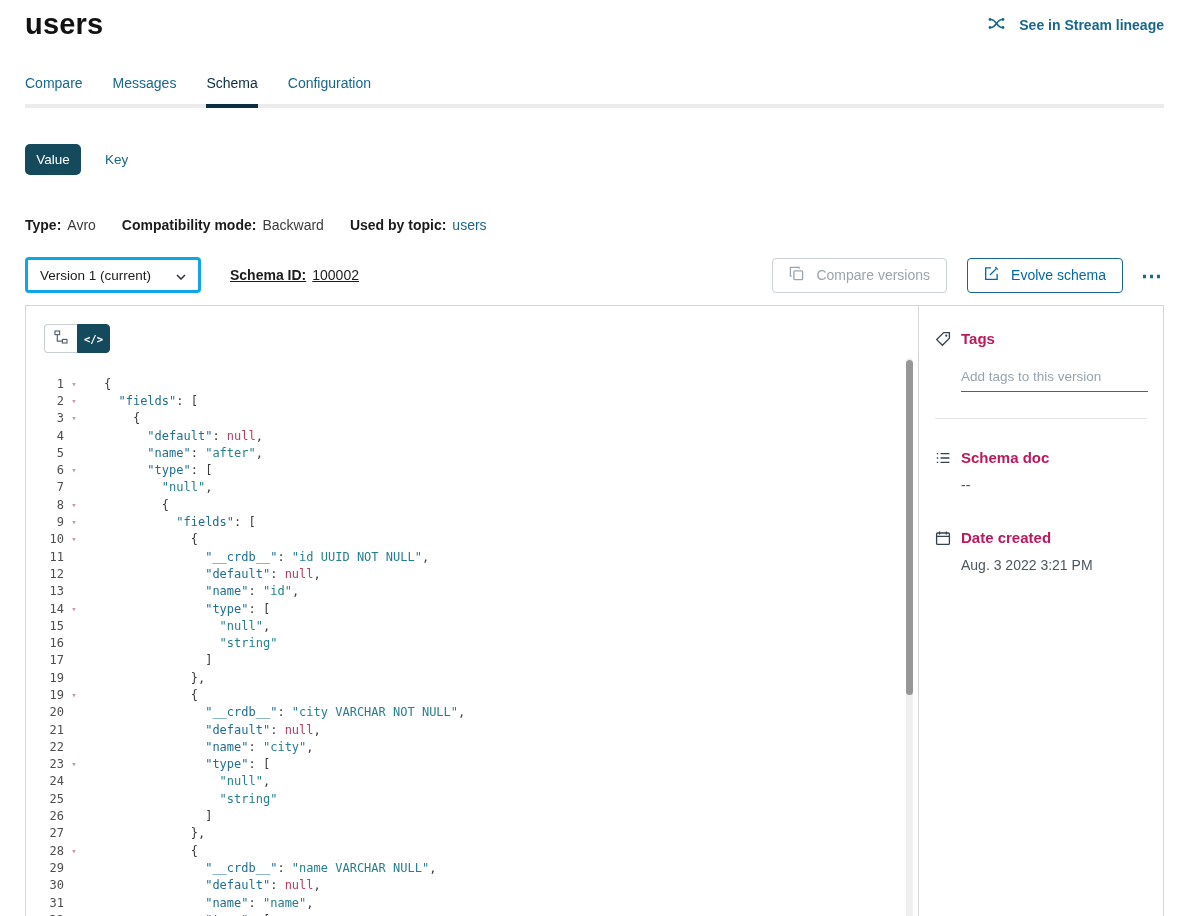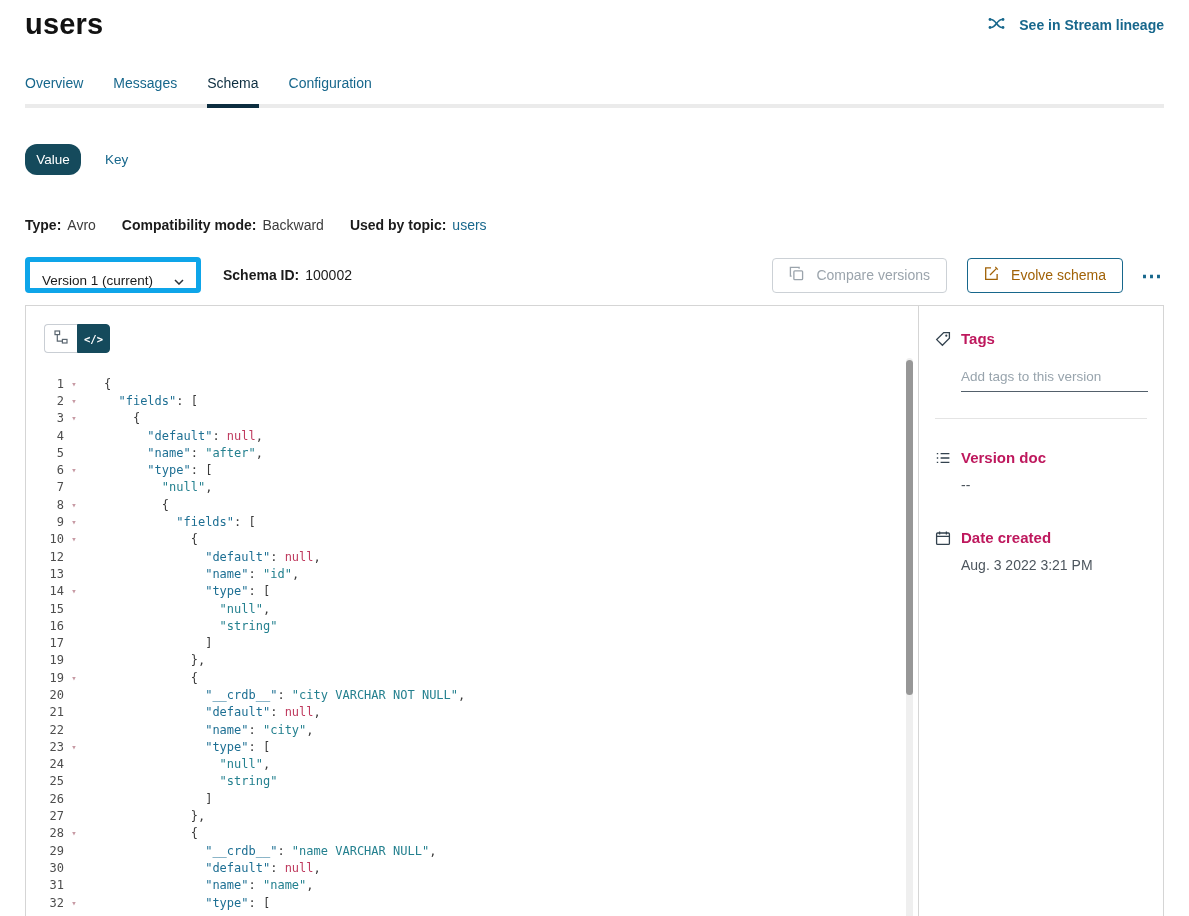--- a/index.html
+++ b/index.html
@@ -14,43 +14,43 @@
     font-size: 14px; font-weight: 600; cursor: pointer; text-decoration: none; }
 
   
   .tabs { display: flex; margin-top: 34px; border-bottom: 4px solid #ebebeb; }
   .tab { font-size: 14px; color: #17678c; padding: 0 0 13px 0; margin-right: 30px;
     cursor: pointer; border-bottom: 4px solid transparent; margin-bottom: -4px; }
   .tab.active { color: #0c2d3f; font-weight: 500; border-bottom-color: #0c2d3f; }
 
   
   .toggle-row { margin-top: 36px; display: flex; align-items: center; }
-  .val-btn { width: 56px; height: 31px; border: none; border-radius: 12px; background: #154a5c;
+  .val-btn { width: 56px; height: 31px; border: none; border-radius: 5px; background: #154a5c;
     color: #fff; font-size: 13.5px; font-family: inherit; cursor: pointer; }
   .key-btn { background: none; border: none; color: #17678c; font-size: 13.5px;
     margin-left: 24px; font-family: inherit; cursor: pointer; }
 
   
   .meta { margin-top: 42px; font-size: 14px; display: flex; align-items: flex-start; }
   .meta b { font-weight: 700; color: #1b1b1b; margin-right: 6px; }
   .meta .v { color: #3c3c3c; margin-right: 26px; }
   .meta .link { color: #17678c; cursor: pointer; }
 
   
   .controls { margin-top: 24px; display: flex; align-items: center; }
-  .select { width: 176px; height: 36px; border: 5px solid #0ea5e9; border-radius: 4px;
-    display: inline-flex; align-items: flex-end; justify-content: space-between;
+  .select { width: 176px; height: 36px; border: 3px solid #0ea5e9; border-radius: 4px;
+    display: inline-flex; align-items: center; justify-content: space-between;
     padding: 0 12px; font-size: 13.5px; cursor: pointer; background: #fff; }
-  .schema-id { margin-left: 22px; font-size: 14px; }
+  .schema-id { margin-left: 29px; font-size: 14px; text-decoration: underline; }
   .schema-id b { font-weight: 700; margin-right: 6px; }
   .spacer { flex: 1; }
   .btn { display: inline-flex; align-items: center; gap: 12px; height: 35px; padding: 0 16px;
     border-radius: 4px; background: #fff; font-size: 14px; font-family: inherit; cursor: pointer; }
   .btn.compare { border: 1px solid #ccd1d6; color: #9ba4ac; cursor: default; }
-  .btn.evolve { border: 1px solid #17678c; color: #a16207; margin-left: 20px; font-weight: 500; }
+  .btn.evolve { border: 1px solid #17678c; color: #0369a1; margin-left: 20px; font-weight: 500; }
   .more-btn { background: none; border: none; color: #17678c; font-size: 21px; font-weight: 700;
     margin-left: 16px; cursor: pointer; line-height: 1; padding: 0 2px; }
 
   
   .main { margin-top: 12px; border: 1px solid #d5d5d5; display: flex; height: 680px; }
   .editor { flex: 1; position: relative; min-width: 0; }
   .ed-toolbar { display: flex; margin: 18px 0 0 18px; }
   .tb-btn { width: 33px; height: 29px; display: inline-flex; align-items: center; justify-content: center;
     border: 1px solid #c9ced4; background: #fff; color: #5a6670; cursor: pointer; font-family: inherit; }
   .tb-btn:first-child { border-radius: 4px 0 0 4px; border-right: none; }
@@ -99,21 +99,21 @@
           <circle cx="2" cy="11.5" r="1.4" fill="currentColor" stroke="none"></circle>
           <circle cx="15" cy="3.5" r="1.4" fill="currentColor" stroke="none"></circle>
           <circle cx="15" cy="11.5" r="1.4" fill="currentColor" stroke="none"></circle>
         </svg>
       </span>
       <span>See in Stream lineage</span>
     </a>
   </header>
 
   <nav class="tabs">
-    <div class="tab">Overview</div>
+    <div class="tab">Compare</div>
     <div class="tab">Messages</div>
     <div class="tab active">Schema</div>
     <div class="tab">Configuration</div>
   </nav>
 
   <div class="toggle-row">
     <button class="val-btn">Value</button>
     <button class="key-btn">Key</button>
   </div>
 
@@ -224,20 +224,25 @@
             <span class="ln">9</span>
             <span class="fold">▾</span>
             <span class="code-text">          <span class="tk-key">"fields"</span>: [</span>
           </div>
           <div class="code-row">
             <span class="ln">10</span>
             <span class="fold">▾</span>
             <span class="code-text">            {</span>
           </div>
           <div class="code-row">
+            <span class="ln">11</span>
+            <span class="fold"></span>
+            <span class="code-text">              <span class="tk-key">"__crdb__"</span>: <span class="tk-str">"id UUID NOT NULL"</span>,</span>
+          </div>
+          <div class="code-row">
             <span class="ln">12</span>
             <span class="fold"></span>
             <span class="code-text">              <span class="tk-key">"default"</span>: <span class="tk-null">null</span>,</span>
           </div>
           <div class="code-row">
             <span class="ln">13</span>
             <span class="fold"></span>
             <span class="code-text">              <span class="tk-key">"name"</span>: <span class="tk-str">"id"</span>,</span>
           </div>
           <div class="code-row">
@@ -354,21 +359,21 @@
       </div>
       <input class="tags-input" type="text" placeholder="Add tags to this version" style="">
       <hr class="side-hr">
 
       <div class="side-head">
         <span class="sicon">
           <svg width="16" height="16" viewBox="0 0 16 16" fill="none" stroke="currentColor" stroke-width="1.4">
             <path d="M1.8 3.6h1.4M5.6 3.6H14.4M1.8 8h1.4M5.6 8H14.4M1.8 12.4h1.4M5.6 12.4H14.4"></path>
           </svg>
         </span>
-        <span>Version doc</span>
+        <span>Schema doc</span>
       </div>
       <div class="side-val">--</div>
 
       <div class="side-head">
         <span class="sicon">
           <svg width="16" height="16" viewBox="0 0 16 16" fill="none" stroke="currentColor" stroke-width="1.3">
             <rect x="1.6" y="3" width="12.8" height="11.4" rx="1"></rect>
             <path d="M1.6 6.4h12.8M4.6 1.4v3.2M11.4 1.4v3.2"></path>
           </svg>
         </span>

